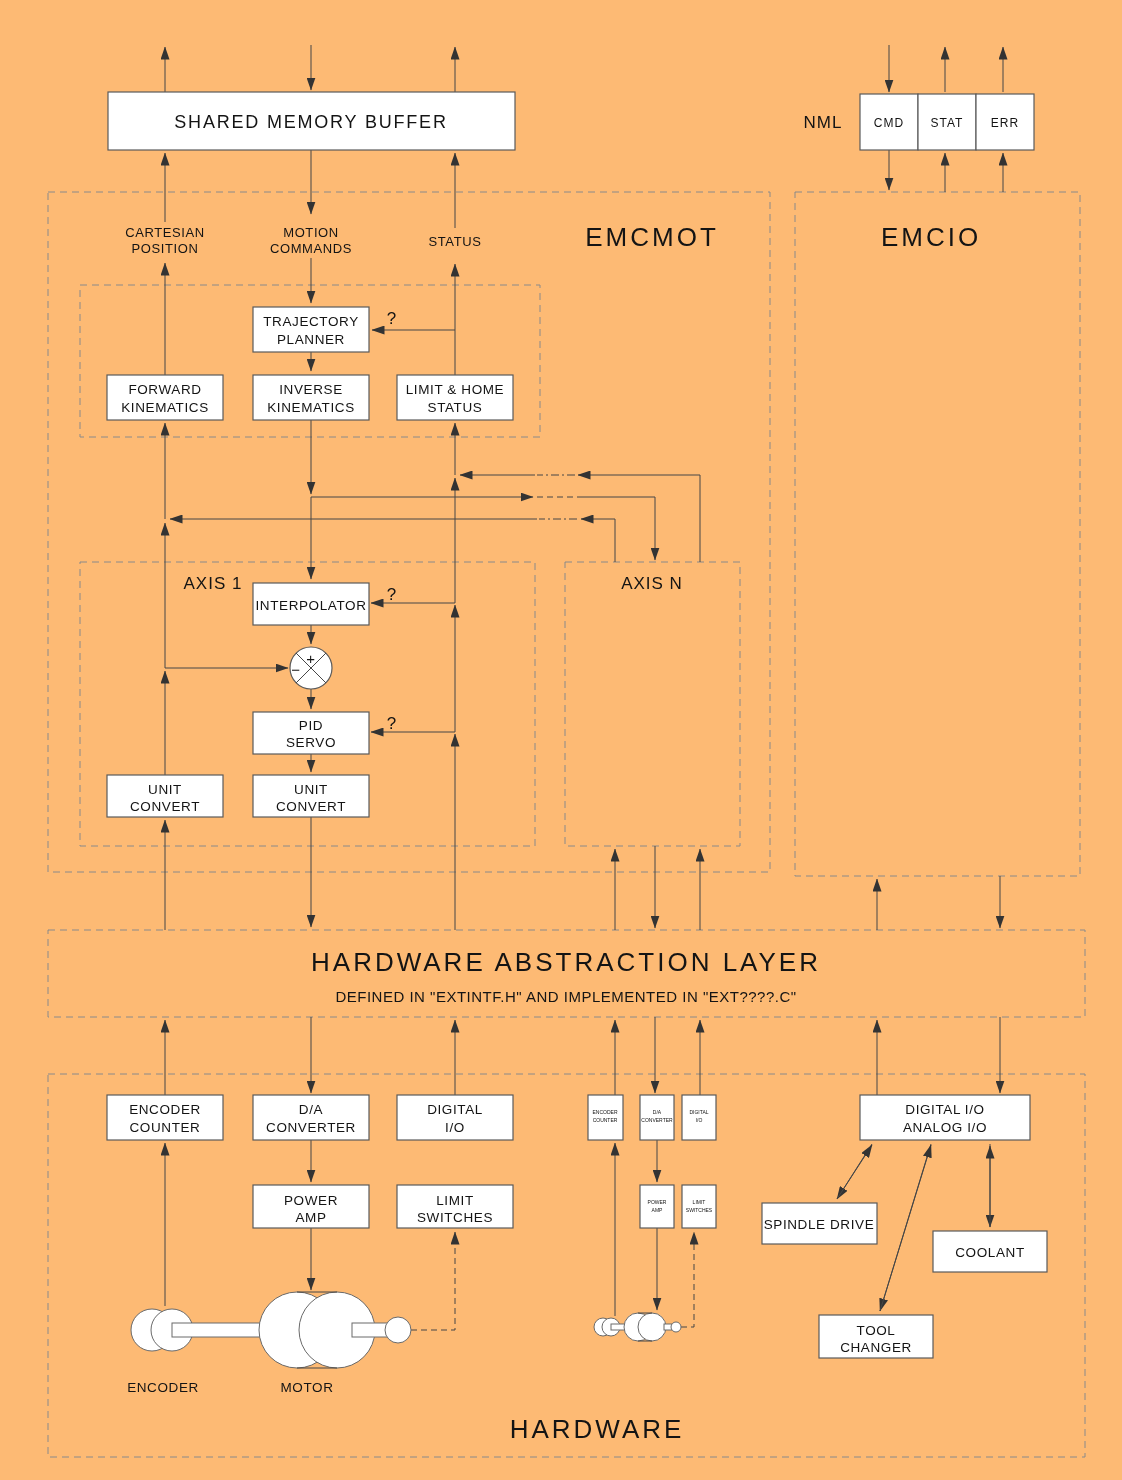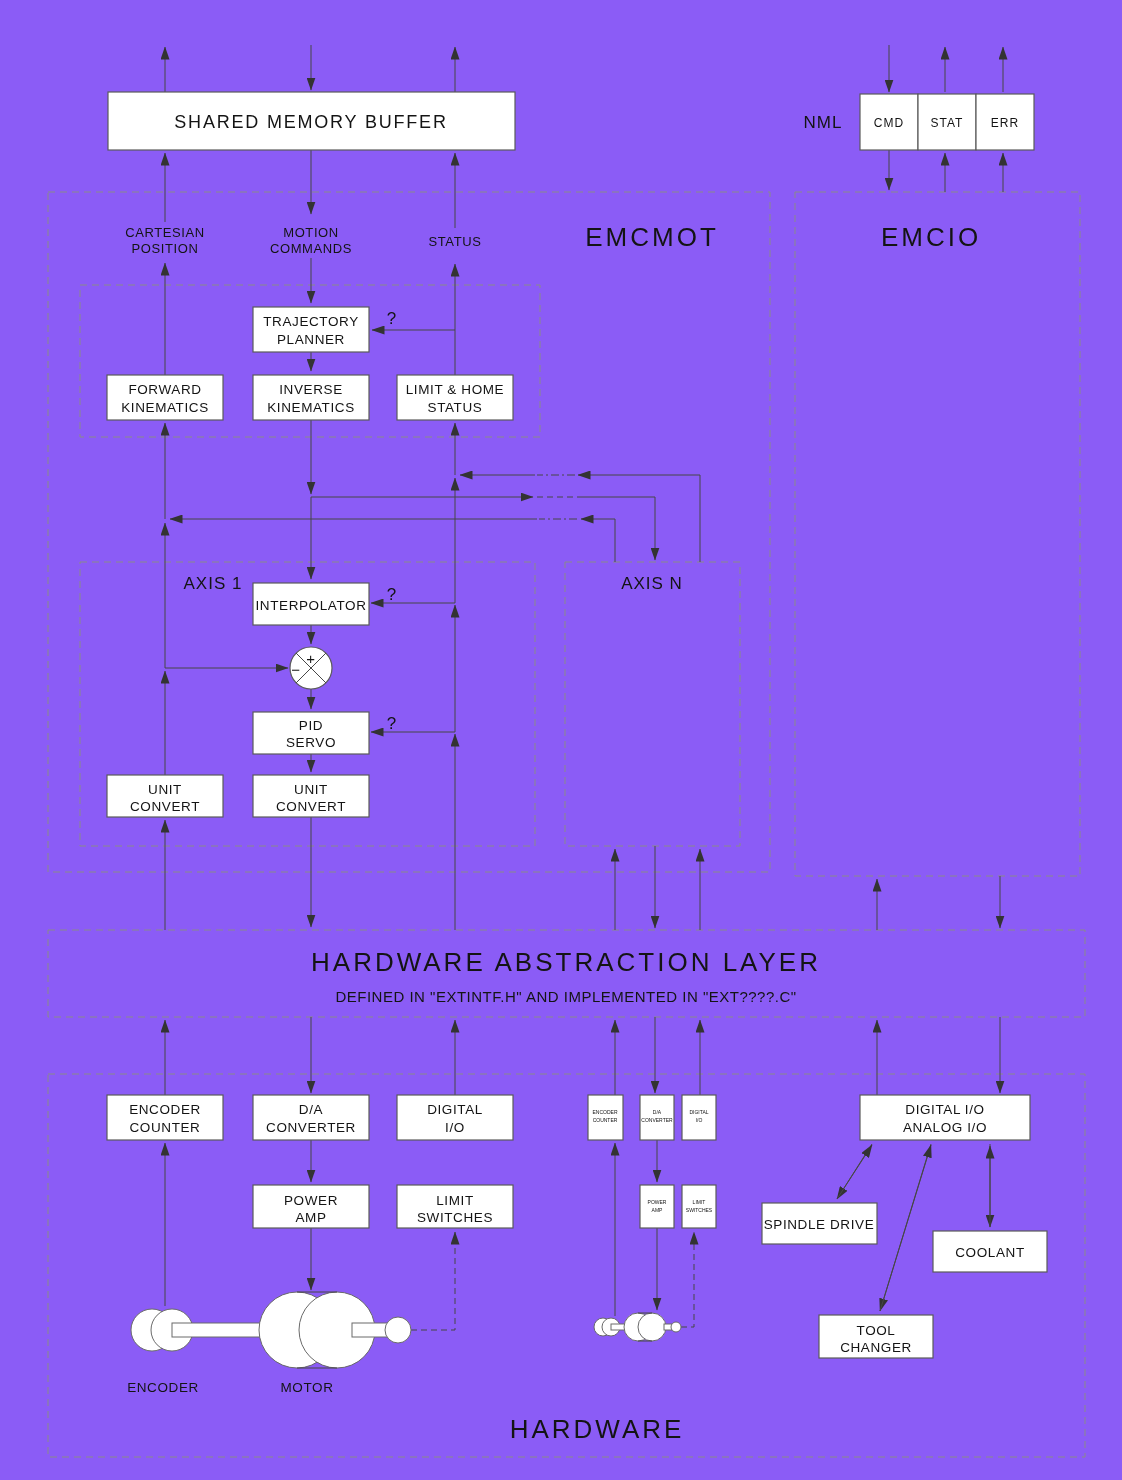--- a/index.html
+++ b/index.html
@@ -1,16 +1,16 @@
 <!DOCTYPE html>
 <html><head>
 <meta charset="utf-8">
 <style>
   html,body{margin:0;padding:0;background:#fff;}
-  #page{position:relative;width:1122px;height:1480px;background:#8b5cf6;
+  #page{position:relative;width:1122px;height:1480px;background:#fdba74;
         font-family:"Liberation Sans", sans-serif;}
   svg{position:absolute;left:0;top:0;}
   .ln{stroke:#474747;stroke-width:1;fill:none;}
   .dd{stroke-dasharray:8 3 2 3;}
   .dh{stroke-dasharray:6 4;}
   .bx{fill:#ffffff;stroke:#5a5a5a;stroke-width:1.2;}
   .dbx{fill:none;stroke:#8a8a8a;stroke-width:1;stroke-dasharray:7 5;}
   .mech{fill:#ffffff;stroke:#6a6a6a;stroke-width:1;}
   text{fill:#141414;text-anchor:middle;}
   .t5{font-size:5px;letter-spacing:0px;}

